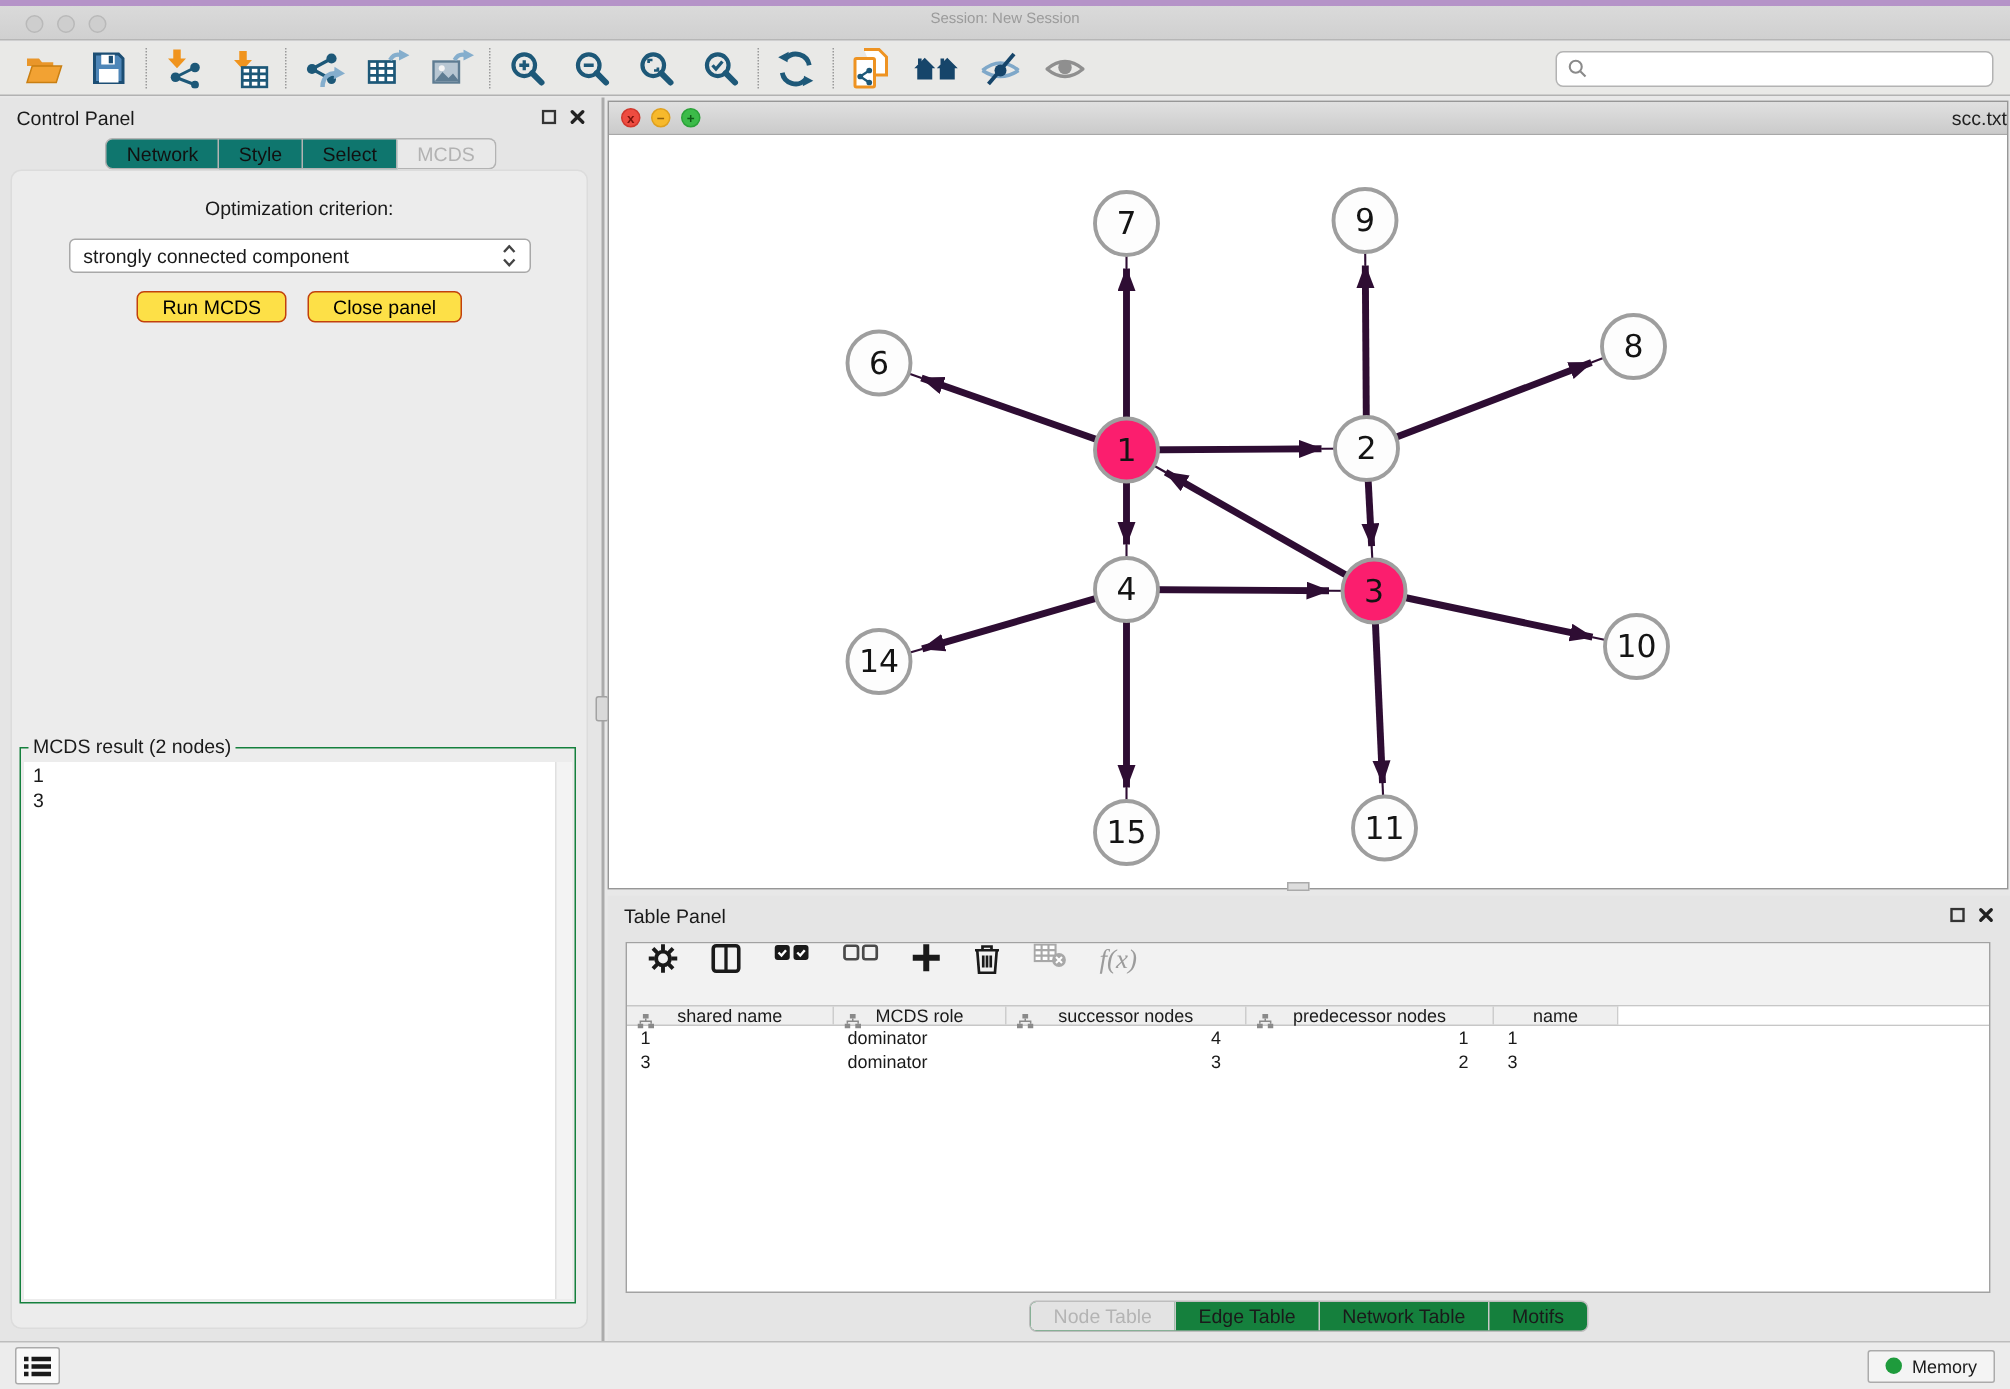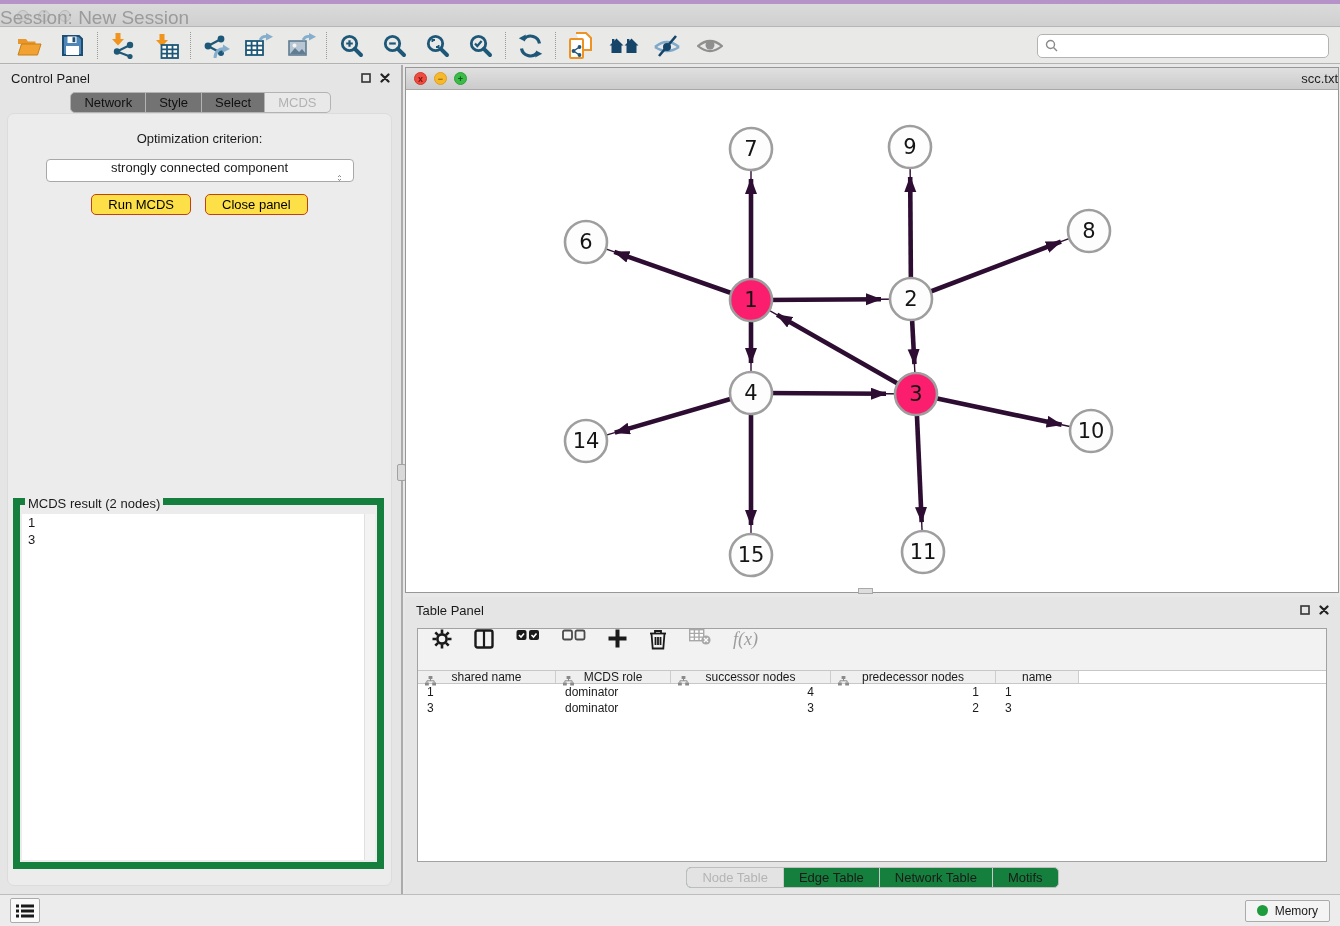--- a/index.html
+++ b/index.html
@@ -7,50 +7,50 @@
   body {
     width:1340px; height:926px; position:relative; overflow:hidden;
     font-family:"Liberation Sans", sans-serif; background:#e8e8e8; font-size:13px; color:#1a1a1a;
   }
   
   #titlebar { position:absolute; top:0; left:0; right:0; height:27px;
     background:linear-gradient(#b593c8 0, #b593c8 4px, #dadada 4px, #d0d0d0 100%);
     border-bottom:1px solid #b6b6b6; }
   .tl-group { position:absolute; left:17px; top:10px; display:flex; gap:9px; }
   .tl { width:12px; height:12px; border-radius:50%; background:#cecece; border:1px solid #b9b9b9; }
-  #titlebar .win-title { position:absolute; left:0; right:0; top:7px; color:#9b9b9b; font-size:19px; }
+  #titlebar .win-title { position:absolute; left:0; right:0; top:7px; text-align:center; color:#9b9b9b; font-size:10px; }
   
   #toolbar { position:absolute; top:28px; left:0; right:0; height:36px; background:#e9e9e7;
     border-bottom:1px solid #b2b2b2; display:flex; align-items:center; padding:0 8px; }
   .tb-btn { width:43px; height:31px; display:flex; align-items:center; justify-content:center; cursor:default; }
   .tb-sep { width:1px; height:27px; border-left:1px dotted #9a9a9a; margin:0 3px; }
   .search-wrap { margin-left:auto; margin-right:3px; width:292px; height:24px; background:#fff;
     border:1px solid #b3b3b3; border-radius:5px; display:flex; align-items:center; padding:0 7px; }
   .search-wrap input { border:none; outline:none; flex:1; font-size:13px; background:transparent; margin-left:5px; font-family:"Liberation Sans",sans-serif; }
   
   #main { position:absolute; top:65px; left:0; right:0; bottom:32px; }
   
   #control-panel { position:absolute; left:0; top:0; width:401px; height:100%; background:#e5e5e5; }
   .panel-header { height:26px; display:flex; align-items:center; padding:0 11px; font-size:13px; }
   .panel-header .ph-icons { margin-left:auto; display:flex; gap:9px; align-items:center; }
   .cp-tabs { position:absolute; top:27px; left:0; right:0; height:21px; display:flex; justify-content:center; }
-  .cp-tab { background:#737373; border:1px solid #b3b3b3; border-left:none; padding:0 13px; font-size:13px;
+  .cp-tab { background:#0f766e; border:1px solid #b3b3b3; border-left:none; padding:0 13px; font-size:13px;
     line-height:19px; color:#111; cursor:default; }
   .cp-tab:first-child { border-left:1px solid #b3b3b3; border-radius:5px 0 0 5px; }
   .cp-tab:last-child { border-radius:0 5px 5px 0; }
   .cp-tab.active { background:#e9e9e9; color:#b2b2b2; }
   .cp-content { position:absolute; top:48px; left:7px; right:9px; bottom:8px; background:#ececec;
     border:1px solid #dcdcdc; border-radius:7px; }
   .opt-label { text-align:center; margin-top:17px; font-size:13px; }
   .dropdown { margin:13px auto 0; width:308px; height:23px; background:#fff; border:1px solid #a8a8a8;
-    border-radius:4px; display:flex; align-items:center; padding:0 9px; font-size:13px;flex-direction:column; }
+    border-radius:4px; display:flex; align-items:center; padding:0 9px; font-size:13px; }
   .dropdown .stepper { margin-left:auto; }
   .btn-row { display:flex; justify-content:center; gap:14px; margin-top:12px; }
   .btn { background:#fde047; border:1px solid #c2410c; border-radius:5px; padding:2px 16px; font-size:13px; cursor:default; }
-  .result-box { position:absolute; left:5px; right:7px; top:384px; bottom:16px; border:7px solid #15803d; }
+  .result-box { position:absolute; left:5px; right:7px; top:384px; bottom:16px; border:1px solid #15803d; }
   .result-legend { position:absolute; top:-9px; left:5px; background:#ececec; padding:0 3px; font-size:13px; }
   .result-inner { position:absolute; left:2px; right:2px; top:9px; bottom:2px; background:#fff; overflow:hidden; }
   .result-inner .line { padding:0 6px; font-size:13px; line-height:17px; }
   .result-scrollbar { position:absolute; right:0; top:0; bottom:0; width:11px; background:#f3f3f3; border-left:1px solid #e0e0e0; }
   
   #v-split { position:absolute; left:401px; top:0; width:2px; height:100%; background:#ababab; }
   #v-split-handle { position:absolute; left:397px; top:399px; width:9px; height:17px; background:#d9d9d9; border:1px solid #a2a2a2; border-radius:2px; }
   #h-split-handle { position:absolute; left:858px; top:523px; width:15px; height:6px; background:#ddd; border:1px solid #aaa; }
   
   #network-window { position:absolute; left:405px; top:2px; width:934px; height:526px;

